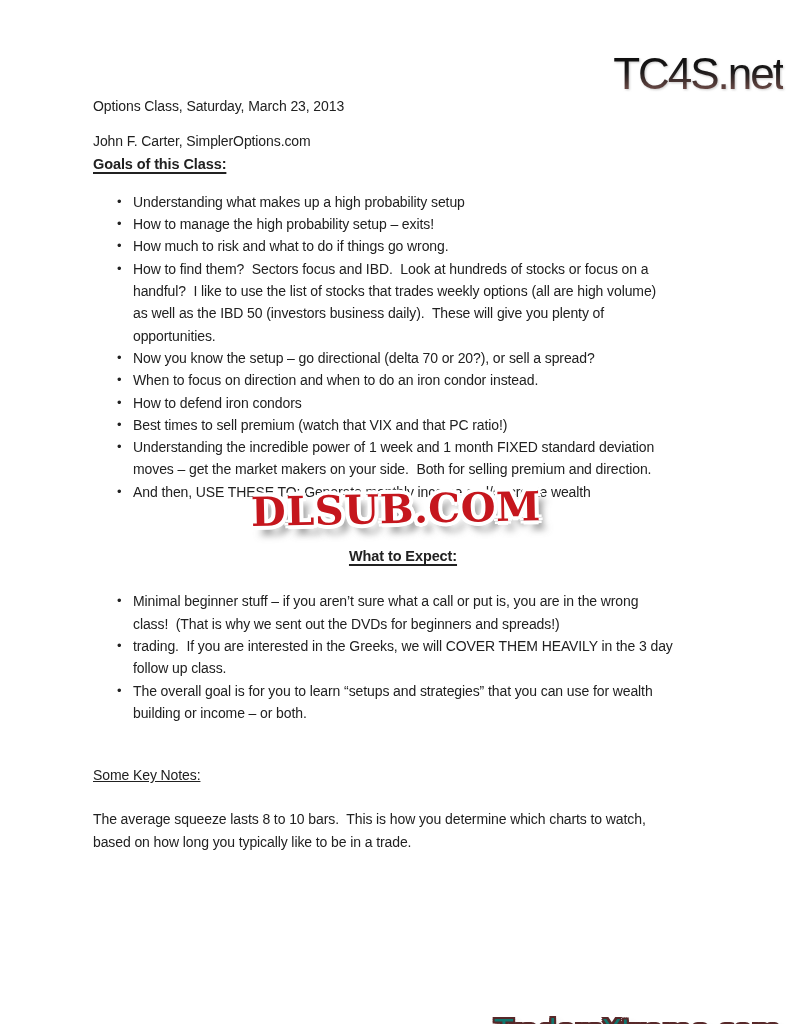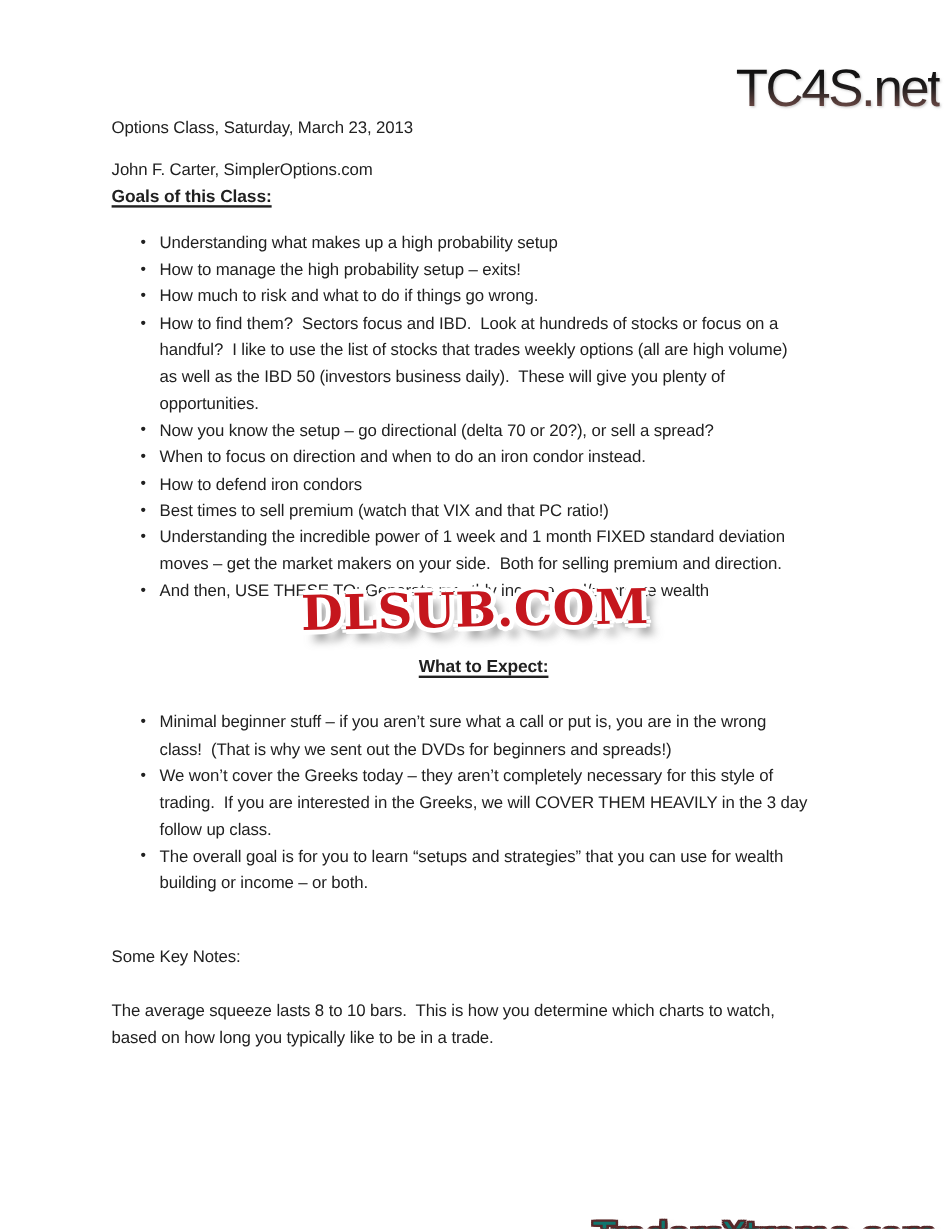--- a/index.html
+++ b/index.html
@@ -41,21 +41,21 @@
   .heading-expect { margin-bottom:23px;text-align:center; }
   ul.bullets { list-style:none; }
   .list-goals  { margin-bottom:42px; }
   .list-expect { margin-bottom:40px; }
   li.bullet-item { display:flex; align-items:flex-start; }
   .dot {
     width:16px; margin-left:24px; flex:0 0 16px;
     font-size:13px; line-height:22.3px;
   }
   .btext { flex:1 1 auto; }
-  .para-notes { margin-bottom:22px; }
+  .para-notes { margin-bottom:22px;text-decoration:underline; }
 
   
   .wm-mid {
     position:absolute; left:251px; top:489px;
     font-family:"DejaVu Serif", serif;
     font-weight:700; font-size:40px; line-height:1;
     letter-spacing:0.5px;
     color:#c5161d;
     transform:rotate(-1.2deg);
     text-shadow:
@@ -165,21 +165,20 @@
         <li class="bullet-item">
           <span class="dot">•</span>
           <div class="btext">
             <div class="tline">Minimal beginner stuff – if you aren’t sure what a call or put is, you are in the wrong</div>
             <div class="tline">class!  (That is why we sent out the DVDs for beginners and spreads!)</div>
           </div>
         </li>
         <li class="bullet-item">
           <span class="dot">•</span>
           <div class="btext">
-            <div class="tline">We won’t cover the Greeks today – they aren’t completely necessary for this style of</div>
             <div class="tline">trading.  If you are interested in the Greeks, we will COVER THEM HEAVILY in the 3 day</div>
             <div class="tline">follow up class.</div>
           </div>
         </li>
         <li class="bullet-item">
           <span class="dot">•</span>
           <div class="btext">
             <div class="tline">The overall goal is for you to learn “setups and strategies” that you can use for wealth</div>
             <div class="tline">building or income – or both.</div>
           </div>

